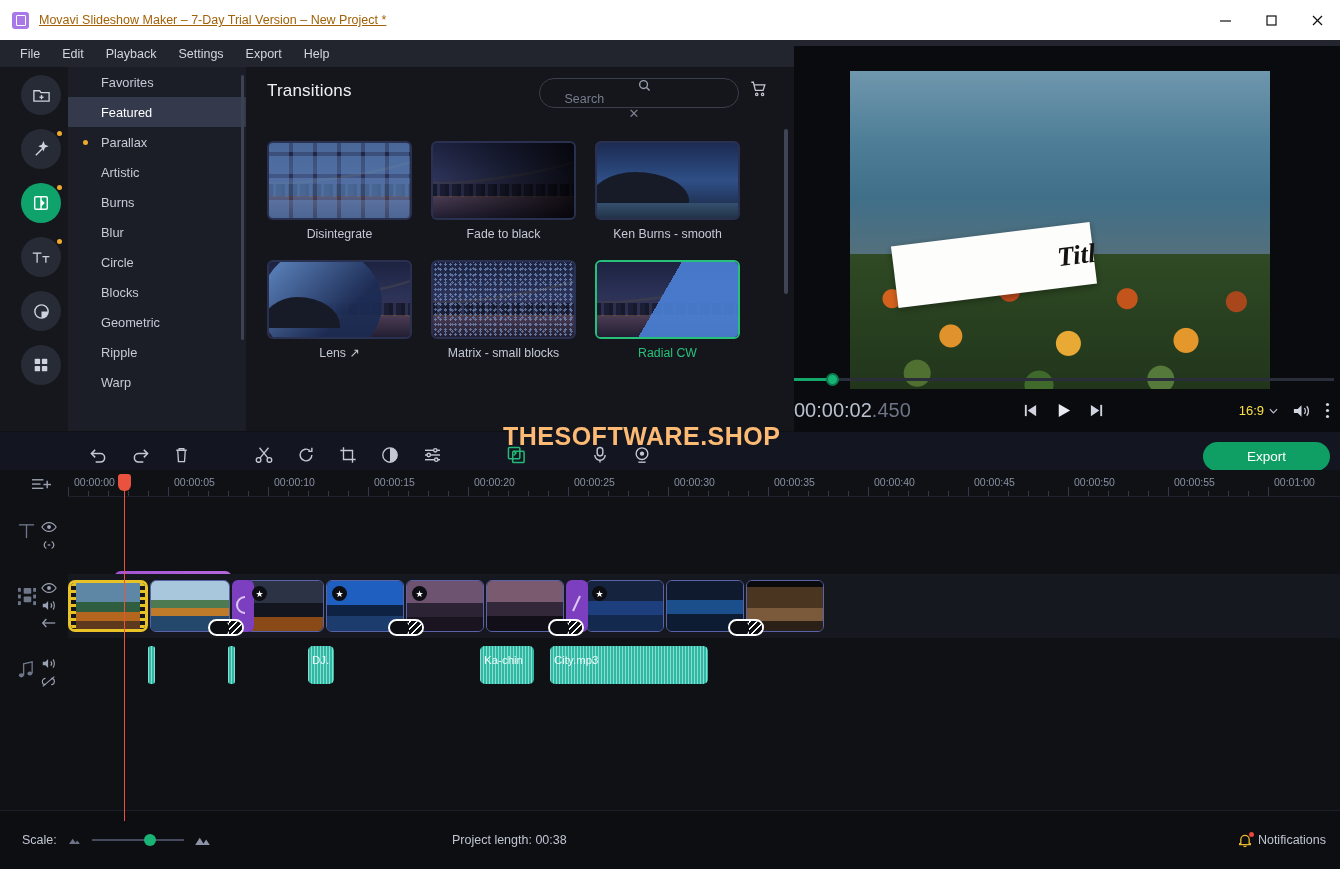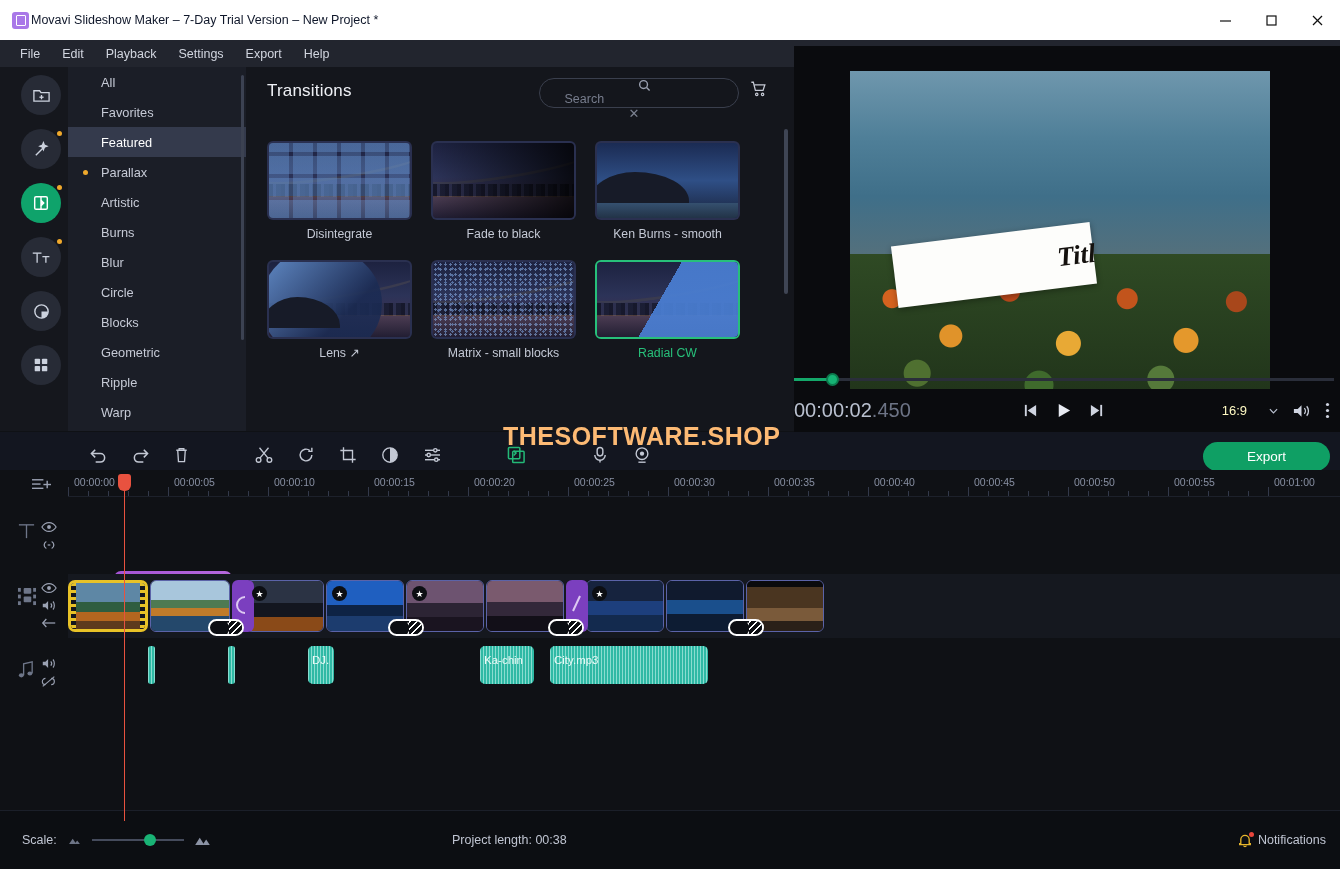--- a/index.html
+++ b/index.html
@@ -18,21 +18,21 @@
   }
   .tb-icon {
     width: 17px; height: 17px; margin-left: 12px; border-radius: 3px;
     background: #a978e8; position: relative; flex: none;
   }
   .tb-icon:after {
     content: ""; position: absolute; left: 4px; top: 3px; width: 8px; height: 9px;
     border: 1.5px solid #fff; border-radius: 1px;
   }
   .tb-title {
-    margin-left: 2px; font-size: 12.5px; color: #0f172a; white-space: nowrap;
+    margin-left: 10px; font-size: 12.5px; color: #a16207; white-space: nowrap; text-decoration: underline;
   }
   .tb-ctrls { margin-left: auto; display: flex; height: 40px; }
   .tb-btn {
     width: 46px; height: 40px; display: flex; align-items: center; justify-content: center;
     color: #111; font-size: 13px;
   }
 
   
   .menubar {
     position: absolute; top: 40px; left: 0; width: 1340px; height: 27px;
@@ -216,21 +216,21 @@
     border-radius: 50%; background: #16b374; border: 2px solid #0c7a4d;
   }
   .pv-bar {
     position: absolute; left: 0; bottom: 0; width: 546px; height: 43px;
     display: flex; align-items: center; background: #0a0b0e;
   }
   .tc { font-size: 20px; color: #b9c0cf; }
   .tc .ms { color: #6d7486; }
   .pv-ctrls { position: absolute; left: 228px; display: flex; align-items: center; gap: 16px; }
   .pv-right { position: absolute; right: 10px; display: flex; align-items: center; gap: 14px; }
-  .ratio { font-size: 13px; color: #fef9c3; display: flex; align-items: center; gap: 22px; }
+  .ratio { font-size: 13px; color: #fde047; display: flex; align-items: center; gap: 5px; }
 
   
   .toolbar {
     position: absolute; left: 0; top: 432px; width: 1340px; height: 46px;
     background: #131620;
   }
   .tool {
     position: absolute; top: 9px; width: 28px; height: 28px;
     display: flex; align-items: center; justify-content: center; color: #c3c8d4;
   }
@@ -421,23 +421,20 @@
       <svg width="18" height="18" viewBox="0 0 20 20" fill="#ccd2de">
         <rect x="3" y="3" width="6" height="6" rx="1"></rect>
           <rect x="11" y="3" width="6" height="6" rx="1"></rect>
         <rect x="3" y="11" width="6" height="6" rx="1"></rect>
           <rect x="11" y="11" width="6" height="6" rx="1"></rect>
       </svg>
     </div>
   </div>
 
   <div class="catlist">
-    <div class="cat" style="top:0">
-        <span>All</span>
-      </div>
     <div class="cat">
         <span>Favorites</span>
       </div>
     <div class="cat sel">
         <span>Featured</span>
       </div>
     <div class="cat">
         <span class="cdot"></span>
         <span>Parallax</span>
       </div>

